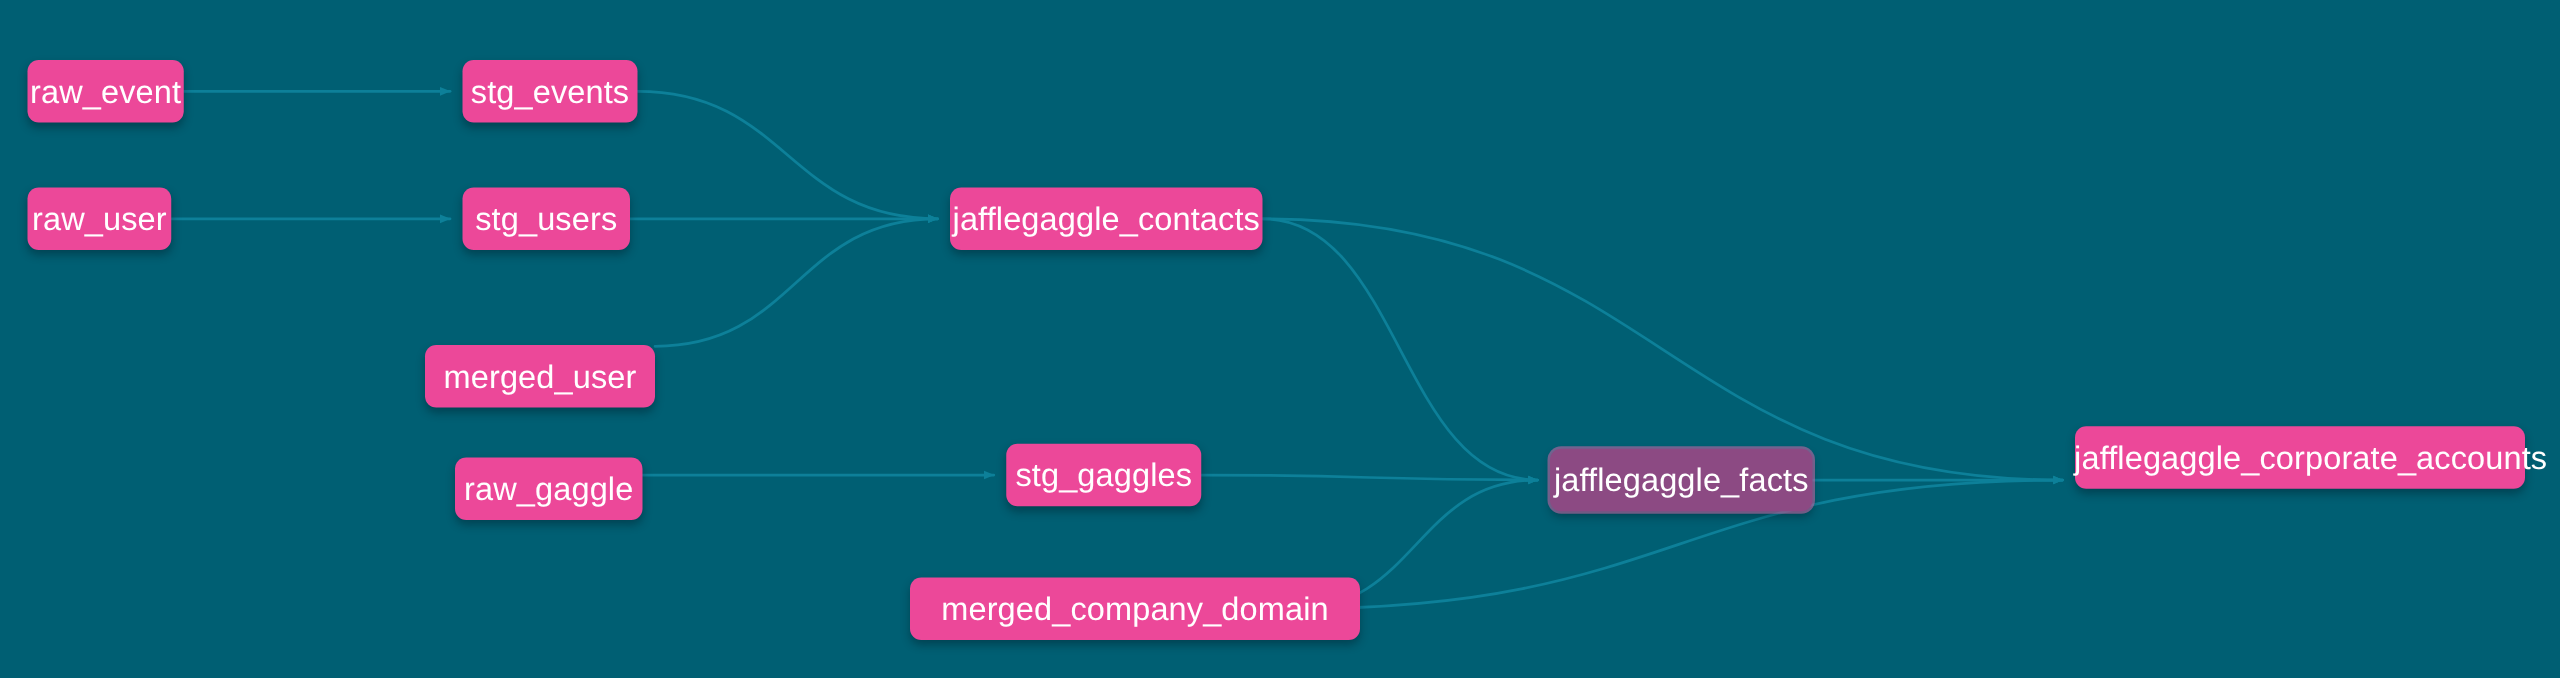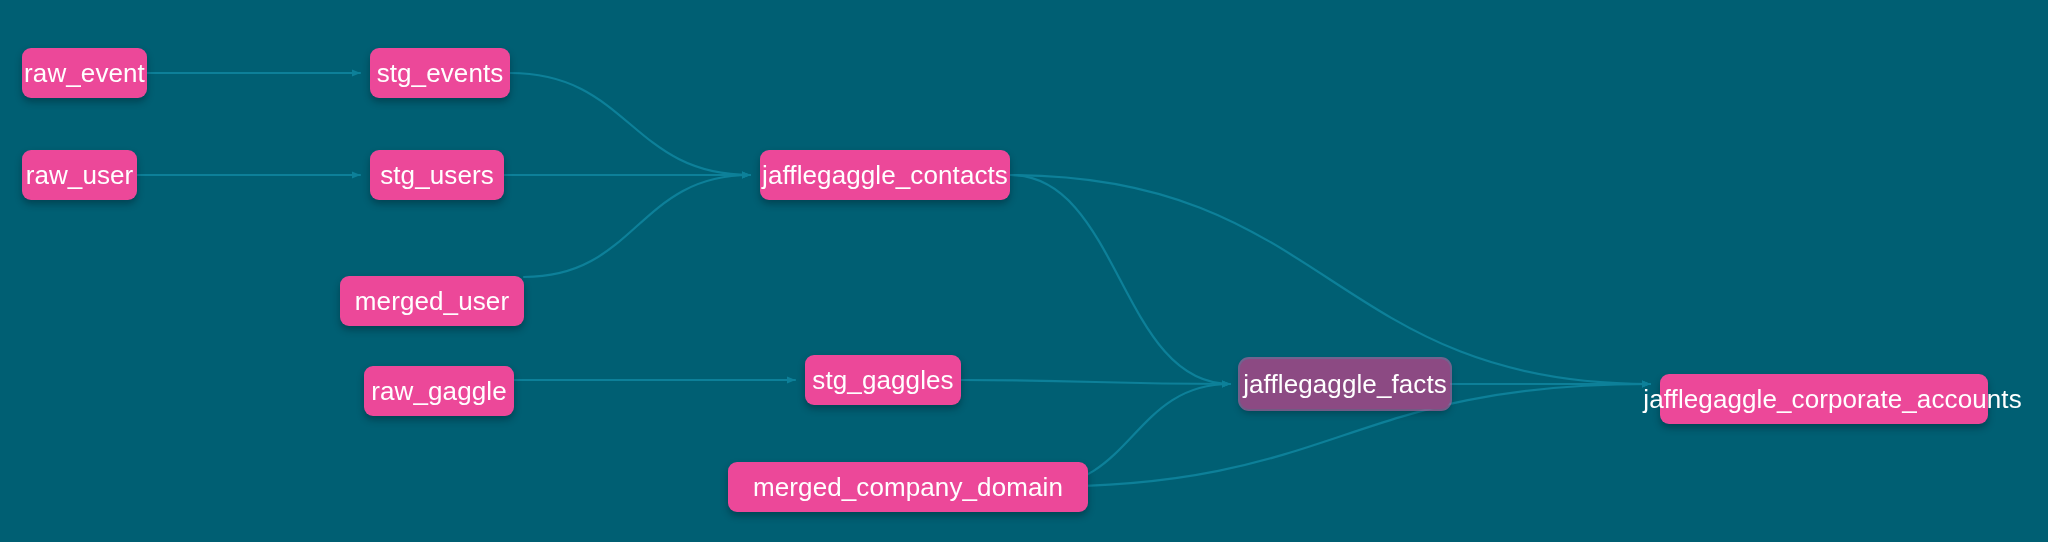--- a/index.html
+++ b/index.html
@@ -81,17 +81,17 @@
       </div>
       <div class="node" style="left: 760px; top: 150px; width: 250px;">
         <span class="label">jafflegaggle_contacts</span>
       </div>
       <div class="node" style="left: 728px; top: 462px; width: 360px;">
         <span class="label">merged_company_domain</span>
       </div>
       <div class="node highlight" style="left: 1240px; top: 359px; width: 210px;">
         <span class="label">jafflegaggle_facts</span>
       </div>
-      <div class="node" style="left: 1660px; top: 374px; width: 328px; padding-left: 35px;">
+      <div class="node" style="left: 1660px; top: 341px; width: 360px; padding-left: 35px;">
         <span class="label">jafflegaggle_corporate_accounts</span>
       </div>
     </div>
 </div>
 
 </body></html>

